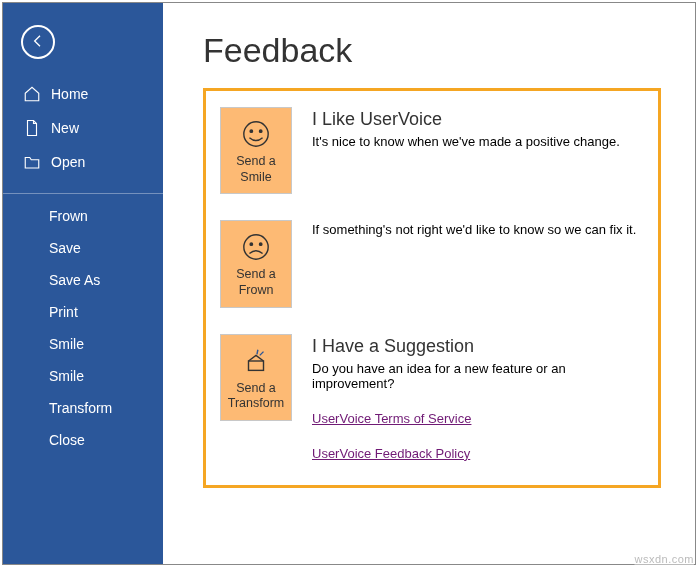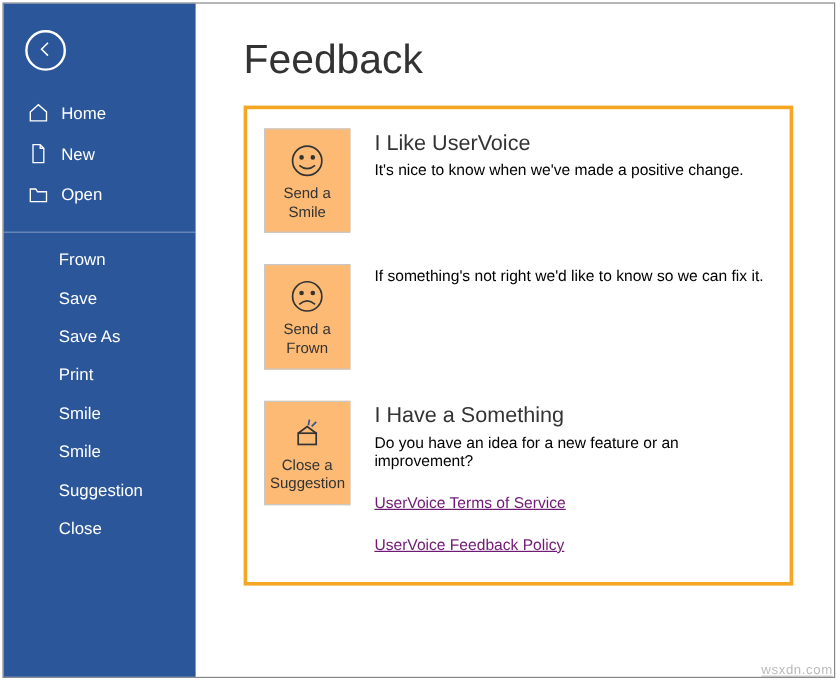--- a/index.html
+++ b/index.html
@@ -145,21 +145,21 @@
       <div class="nav-item">
           <span>Print</span>
         </div>
       <div class="nav-item">
           <span>Smile</span>
         </div>
       <div class="nav-item">
           <span>Smile</span>
         </div>
       <div class="nav-item">
-          <span>Suggestion</span>
+          <span>Transform</span>
         </div>
       <div class="nav-item">
           <span>Close</span>
         </div>
     </div>
   </aside>
 
   <main class="main">
     <h1 class="page-title">Feedback</h1>
 
@@ -203,24 +203,24 @@
       <div class="fb-row">
         <div class="tile">
           <div class="tile-icon">
             <svg viewBox="0 0 32 32">
                 <rect x="8" y="16" width="16" height="10"></rect>
                 <path d="M8 16 L16 10 L24 16"></path>
                 <path d="M20 10 L24 6" stroke="#2b579a"></path>
                 <path d="M17 9 L18 4" stroke="#2b579a"></path>
               </svg>
           </div>
-          <div class="tile-label">Close a Suggestion</div>
+          <div class="tile-label">Send a Transform</div>
         </div>
         <div class="fb-text">
-          <div class="fb-title">I Have a Something</div>
+          <div class="fb-title">I Have a Suggestion</div>
           <div class="fb-desc">Do you have an idea for a new feature or an improvement?</div>
           <a class="fb-link">UserVoice Terms of Service</a>
           <a class="fb-link">UserVoice Feedback Policy</a>
         </div>
       </div>
 
     </div>
   </main>
 </div>
 

